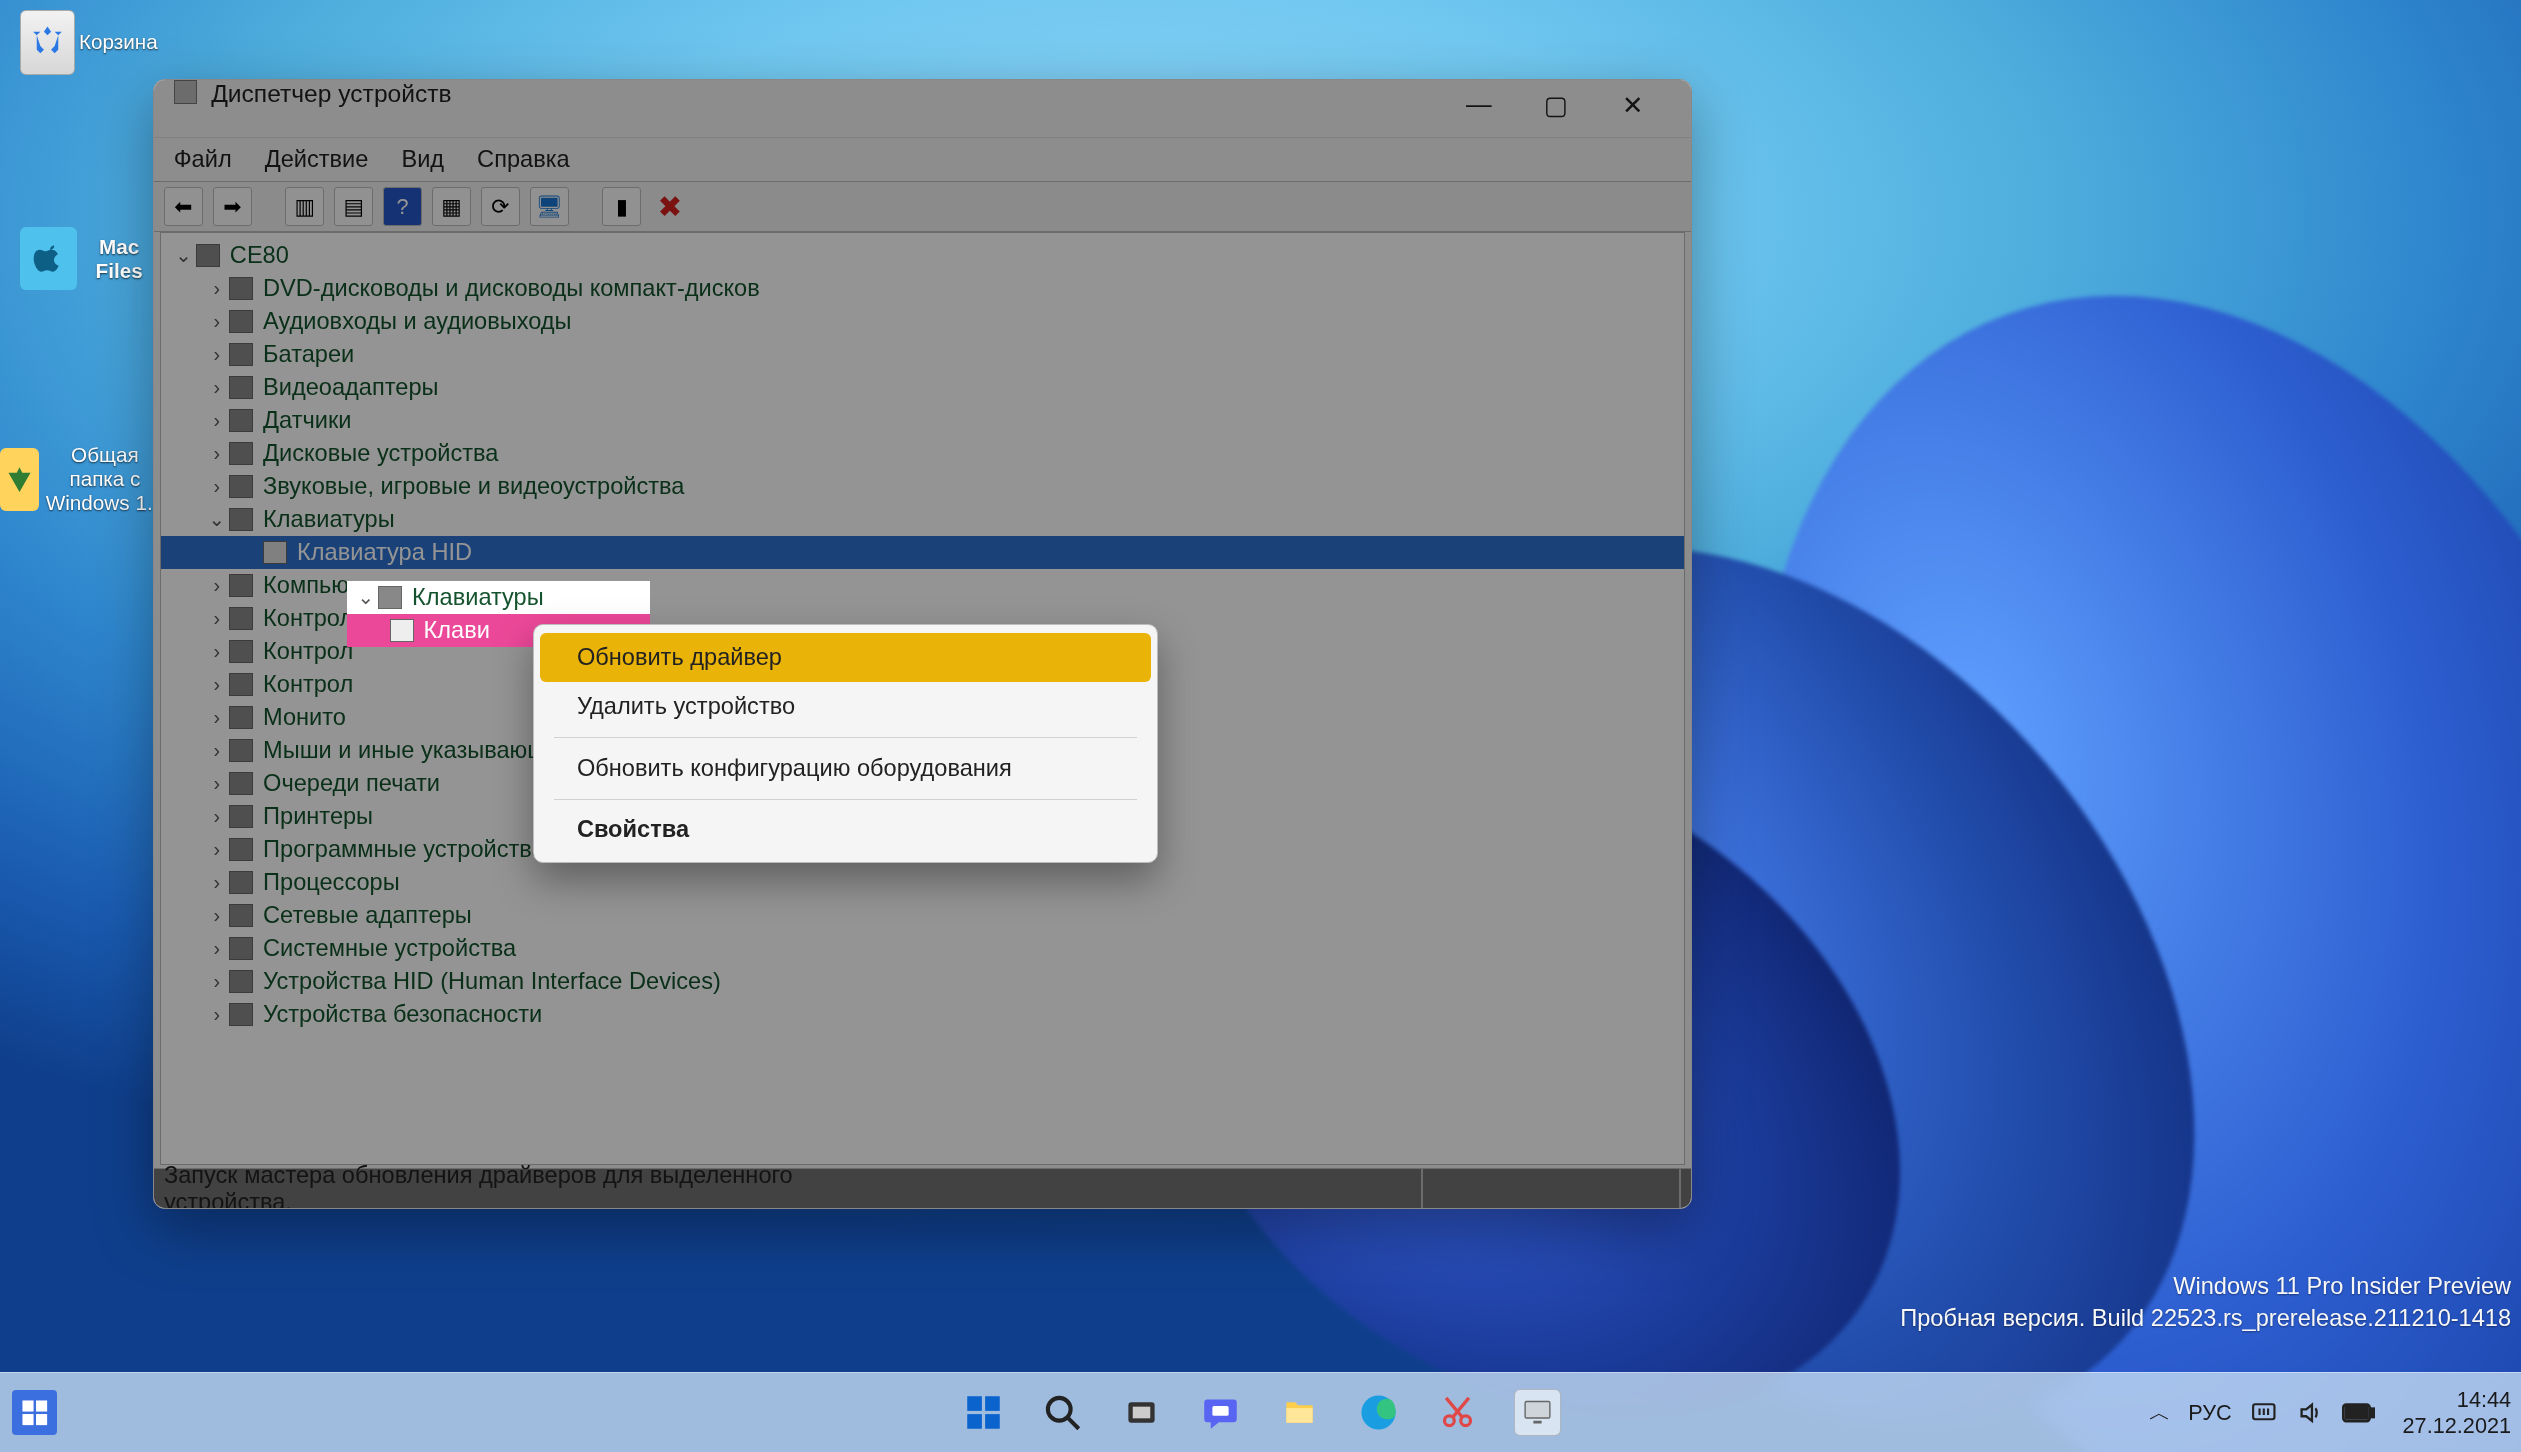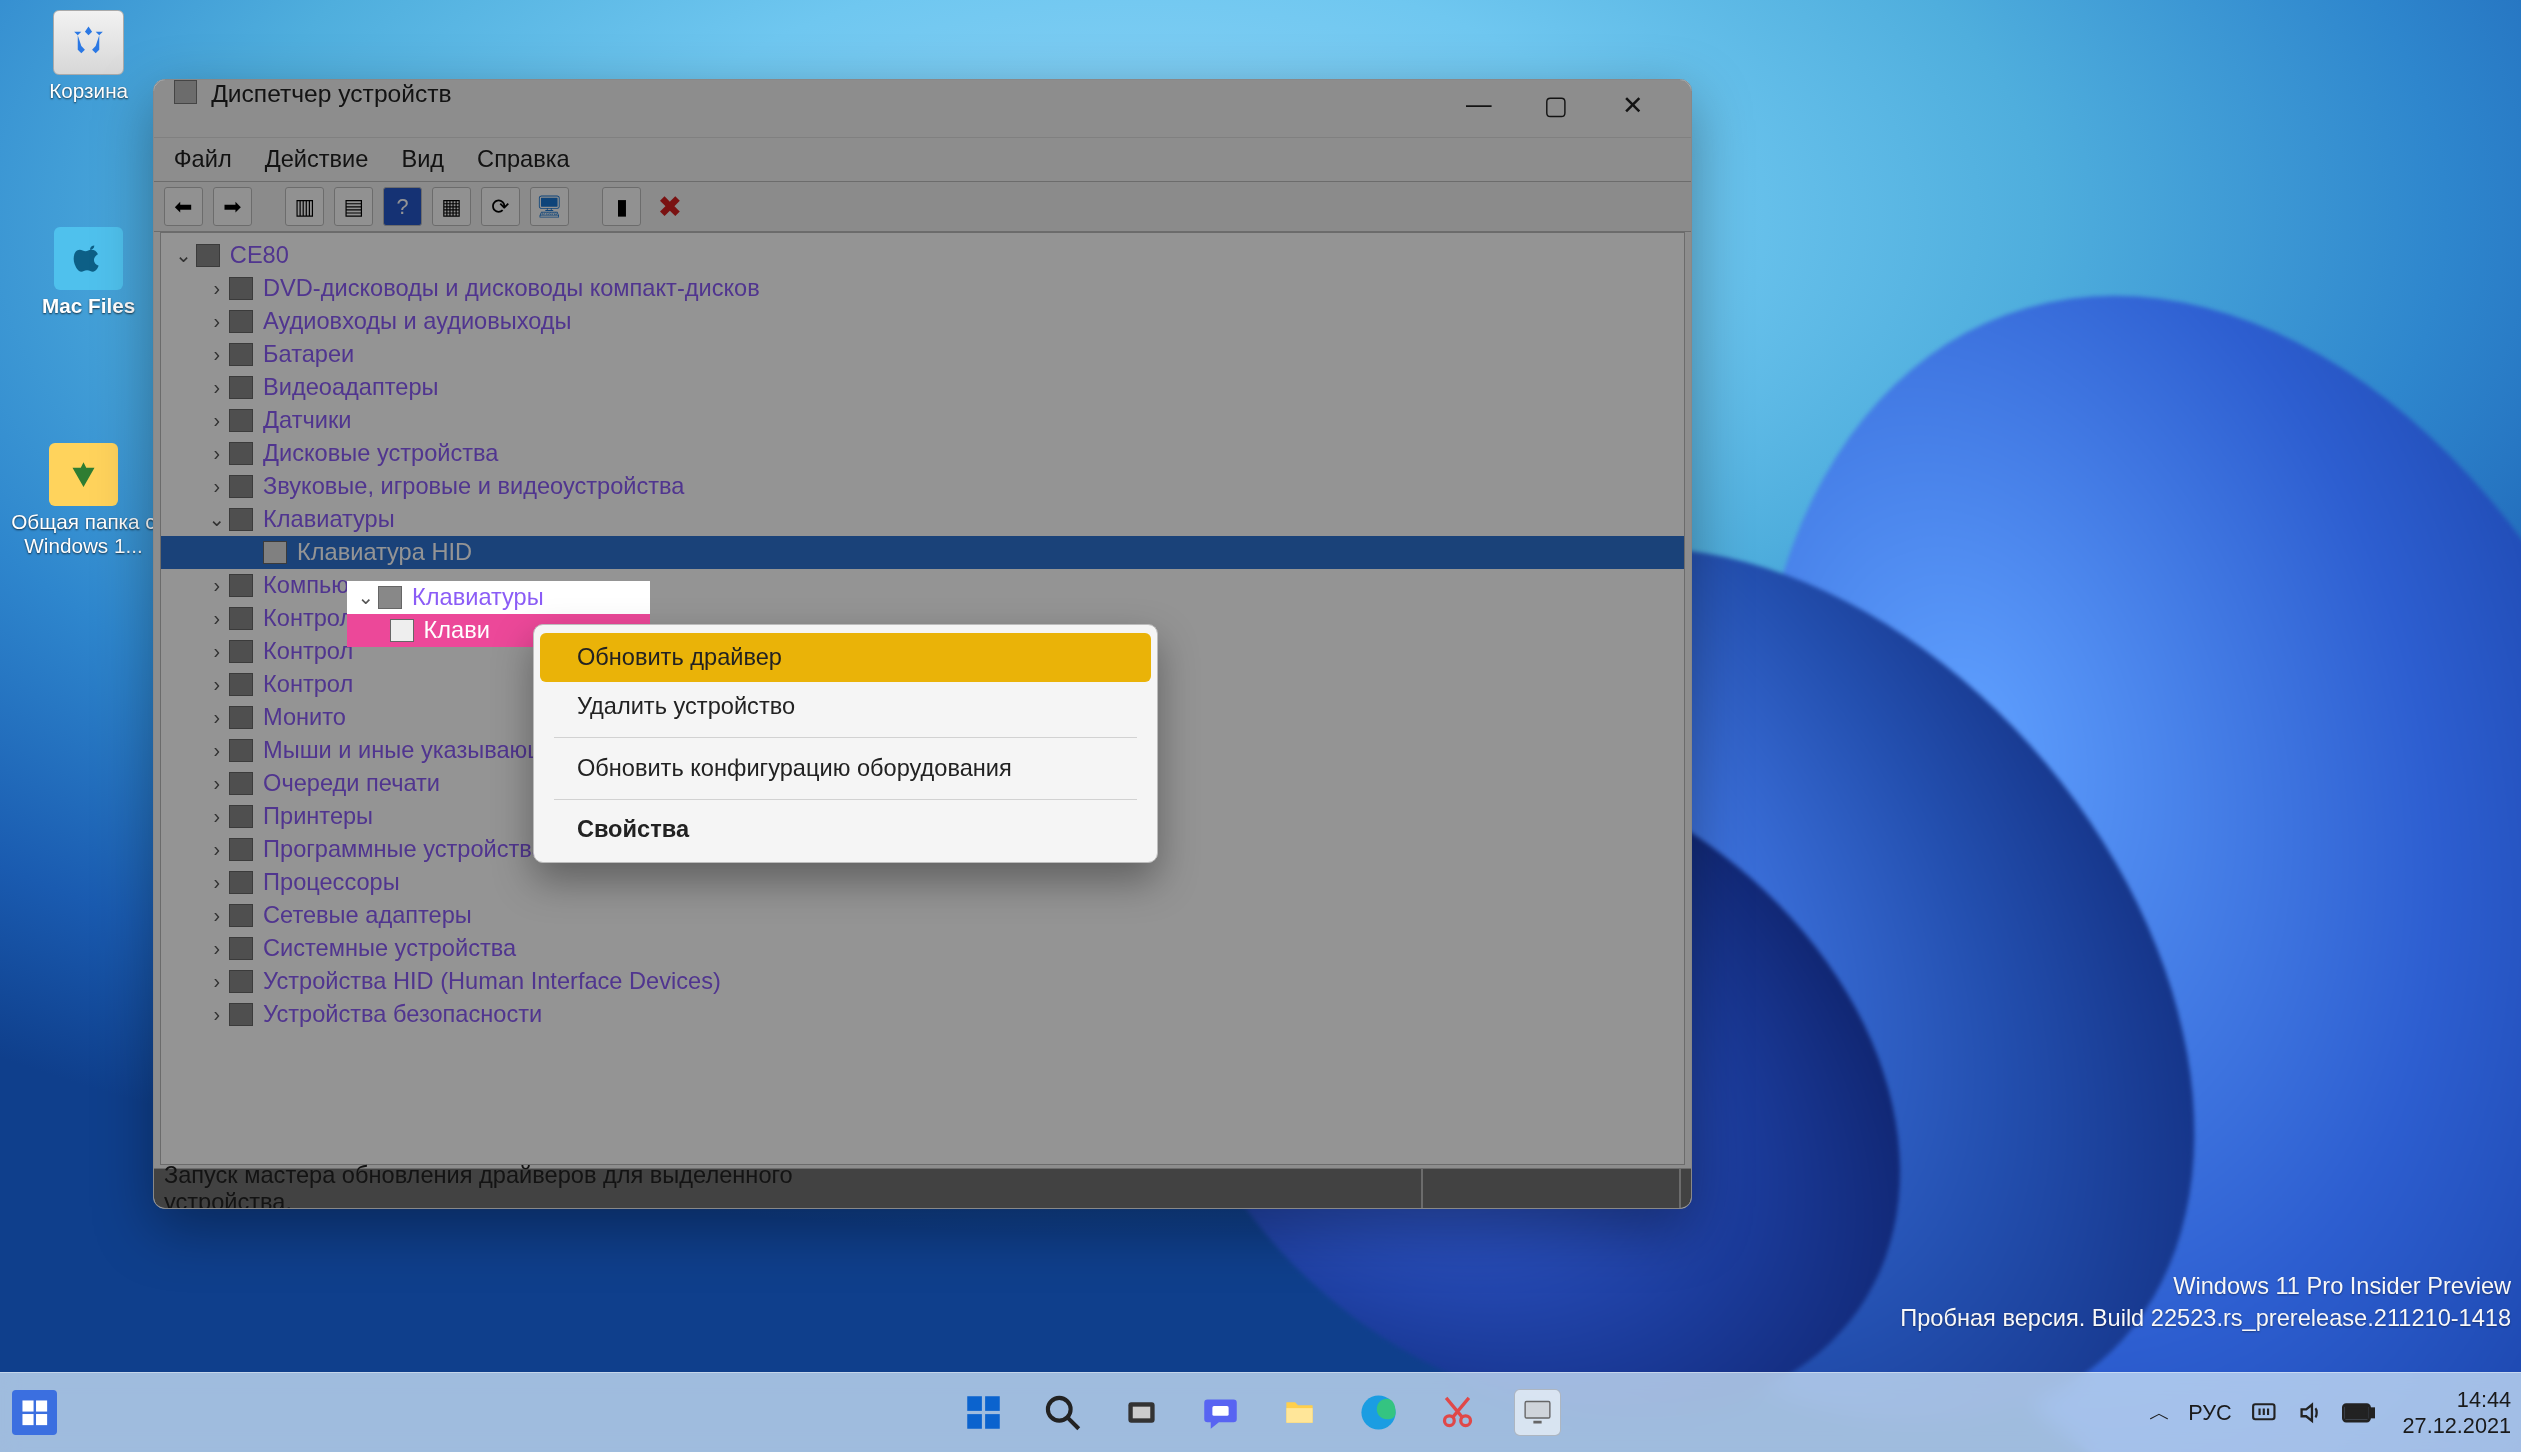--- a/index.html
+++ b/index.html
@@ -3,21 +3,21 @@
 <meta charset="utf-8">
 <style>
 html,body{margin:0;padding:0;width:2522px;height:1452px;overflow:hidden;font-family:"Segoe UI",Arial,sans-serif;font-size:23.6px;background:#1e6fd9;}
 
 .wallpaper{position:absolute;inset:0;background:radial-gradient(ellipse 80% 70% at 45% 15%,#8fd4f7 0%,#6fc7f0 25%,#4faedd 45%,#2e86cd 65%,#1a5bb0 85%,#0f3f8c 100%);}
 .petal{position:absolute;border-radius:50%;filter:blur(2px);}
 #p1{width:887px;height:1281px;right:-148px;top:276px;background:radial-gradient(ellipse at 30% 30%,#5fa0ff 0%,#2d5ed0 50%,#0b2f8a 100%);transform:rotate(-20deg);}
 #p2{width:690px;height:985px;right:394px;top:493px;background:radial-gradient(ellipse at 35% 25%,#4f8bff 0%,#234faf 55%,#0a1f6a 100%);transform:rotate(-40deg);}
 #p3{width:591px;height:788px;right:690px;top:690px;background:radial-gradient(ellipse at 40% 25%,#3f6df0 0%,#1b3b9a 55%,#071450 100%);transform:rotate(-55deg);}
 
-.dicon{position:absolute;width:138px;display:flex;flex-direction:column;align-items:center;gap:3.9px;color:#fff;text-shadow:0 1px 2px rgba(0,0,0,.7);font-size:20.7px;text-align:center;}
+.dicon{position:absolute;width:138px;display:flex;flex-direction:row;align-items:center;gap:3.9px;color:#fff;text-shadow:0 1px 2px rgba(0,0,0,.7);font-size:20.7px;text-align:center;}
 .dicon .box{width:69px;height:63px;border-radius:5.9px;display:flex;align-items:center;justify-content:center;}
 .bin{background:linear-gradient(#f2f2f2,#d7d7d7);border:1px solid #aaa;}
 .macfold{background:#4fc1ed;border-radius:7.9px;}
 .sharefold{background:#ffd35c;border-radius:7.9px;}
 
 .wm{position:absolute;right:9.9px;color:#f8f8f8;font-size:23.6px;text-align:right;line-height:31.5px;text-shadow:0 1px 2px rgba(0,0,0,.4);}
 
 .taskbar{position:absolute;left:0;right:0;bottom:0;height:79px;background:rgba(200,223,245,.78);backdrop-filter:blur(9.9px);display:flex;align-items:center;justify-content:center;border-top:1px solid rgba(255,255,255,.4);}
 .taskbar .left{position:absolute;left:11.8px;display:flex;align-items:center;}
 .taskbar .tray{position:absolute;right:9.9px;display:flex;align-items:center;gap:17.7px;color:#1a1a1a;font-size:21.7px;}
@@ -28,21 +28,21 @@
 .win{position:absolute;left:153px;top:79px;width:1537px;height:1128px;background:#f3f3f3;border:1px solid #888;border-radius:11.8px;box-shadow:0 19.7px 59px rgba(0,0,0,.35);overflow:hidden;}
 .dim{position:absolute;inset:0;background:rgba(0,0,0,.42);pointer-events:none;border-radius:10.8px;}
 .titlebar{height:57px;display:flex;align-items:flex-start;padding:0 19.7px;font-size:24.6px;color:#222;}
 .titlebar .ti{width:21.7px;height:21.7px;margin-right:13.8px;background:#bbb;border:1px solid #777;}
 .titlebar .sp{flex:1;}
 .winbtn{width:77px;height:49px;display:flex;align-items:center;justify-content:center;font-size:25.6px;color:#222;}
 .menubar{height:43px;display:flex;align-items:center;gap:33px;padding:0 19.7px;font-size:23.6px;color:#222;border-top:1px solid #ddd;}
 .toolbar{height:49px;display:flex;align-items:center;gap:9.9px;padding:0 9.9px;border-top:1px solid #bbb;border-bottom:1px solid #bbb;background:#efefef;}
 .tbtn{width:37px;height:37px;border:1px solid #bbb;background:#fafafa;border-radius:3px;display:flex;align-items:center;justify-content:center;font-size:21.7px;}
 .tree{position:absolute;left:5.9px;right:5.9px;top:152px;bottom:43px;border:1px solid #b9b9b9;background:#ffffff;overflow:auto;padding:5.9px 0;}
-.node{display:flex;align-items:center;height:33px;font-size:23.6px;color:#8b5cf6;white-space:nowrap;}
+.node{display:flex;align-items:center;height:33px;font-size:23.6px;color:#14532d;white-space:nowrap;}
 .node .arr{width:17.7px;text-align:center;color:#555;font-size:19.7px;margin-right:3.9px;}
 .node .nic{width:21.7px;height:21.7px;margin-right:9.9px;display:inline-block;background:#888;border:1px solid #666;}
 .indent0{padding-left:13.8px;} .indent1{padding-left:47px;} .indent2{padding-left:81px;}
 .node.sel{background:#2d72d1;color:#fff;}
 .node.exp>.arr::before{content:"⌄";}
 .node.col>.arr::before{content:"›";}
 .status{position:absolute;left:0;right:0;bottom:0;height:39px;border-top:1px solid #bbb;background:#737373;display:flex;align-items:center;padding:0 9.9px;font-size:23.6px;color:#222;}
 .status .seg{border-left:2px solid #bbb;height:100%;}
 
 .ctx{position:absolute;left:533px;top:624px;width:611px;background:#f5f5f5;border:1px solid #bcbcbc;border-radius:9.9px;padding:7.9px 5.9px;box-shadow:0 17.7px 39px rgba(0,0,0,.35);font-size:23.6px;z-index:50;}

